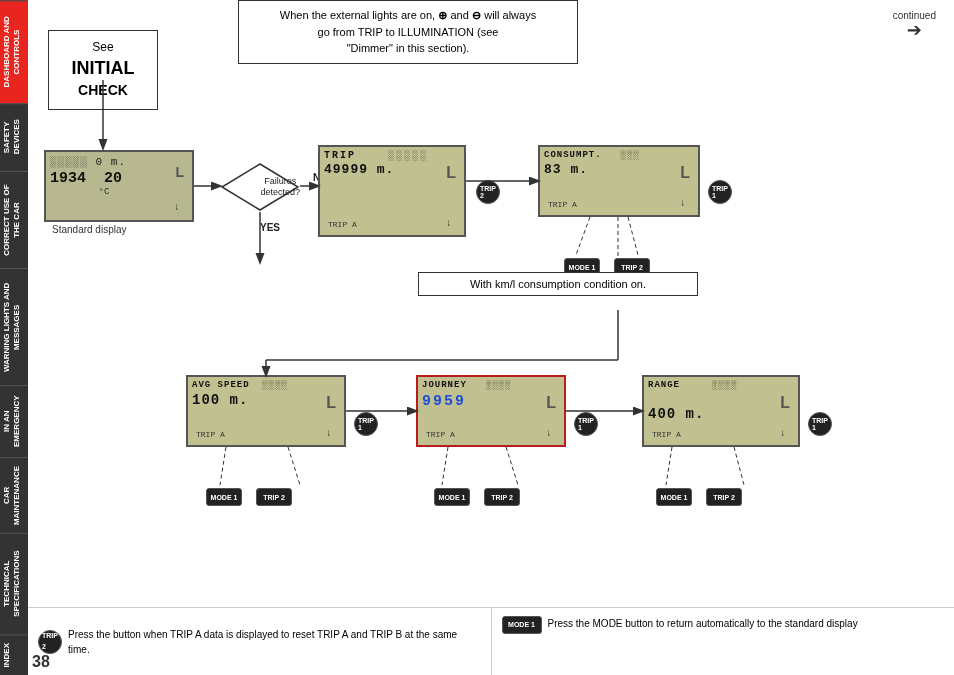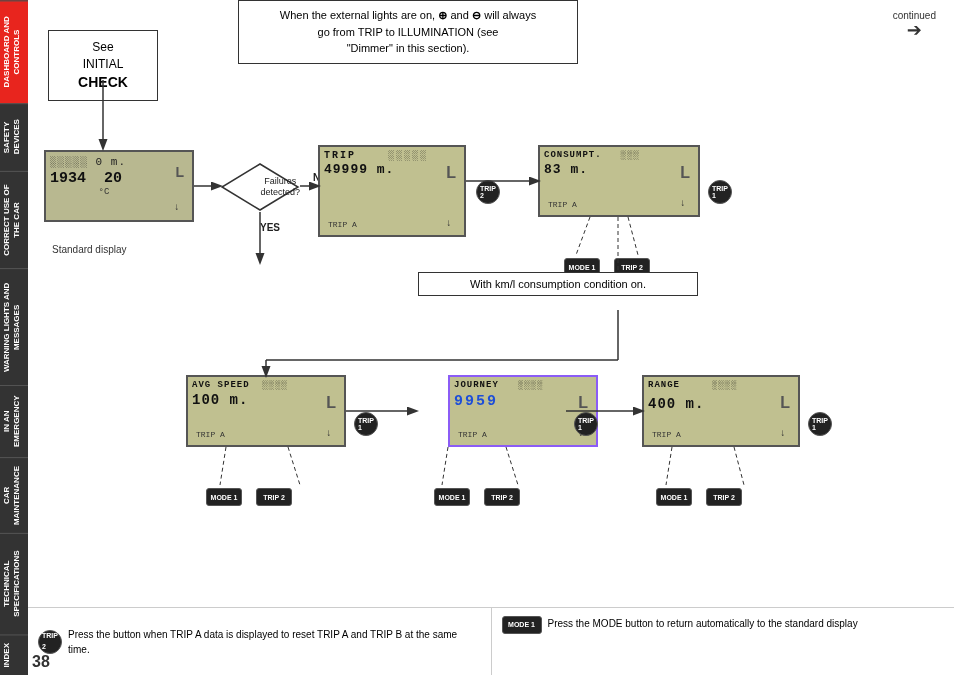--- a/index.html
+++ b/index.html
@@ -108,21 +108,21 @@
       left: 16px;
       width: 150px;
       height: 72px;
       border: 2px solid #555;
       background: #b8b890;
       padding: 4px;
       font-family: 'Courier New', monospace;
     }
     .std-label {
       position: absolute;
-      top: 244px;
+      top: 224px;
       left: 24px;
       font-size: 10px;
       color: #333;
     }
 
     
     .diamond {
       position: absolute;
       width: 80px;
       height: 50px;
@@ -314,21 +314,21 @@
   </div>
 
   <div class="flow-container">
 
     <div class="info-box">
       <span>When the external lights are on, <b>⊕</b> and <b>⊖</b> will always<br>go from TRIP to ILLUMINATION (see<br>"Dimmer" in this section).</span>
     </div>
 
     <div class="initial-check-box">
       <div>See</div>
-      <div style="font-weight:normal;font-size:12px;">INITIAL</div>
+      <div style="font-weight:bold;font-size:18px;">INITIAL</div>
       <div style="font-weight:bold;font-size:14px;">CHECK</div>
     </div>
 
     <div class="std-display">
       <div class="lcd-inner">
         <div style="font-size:11px;letter-spacing:1px;font-family:'Courier New',monospace;color:#222;">░░░░░ 0 m.</div>
         <div style="font-size:15px;font-weight:bold;font-family:'Courier New',monospace;color:#111;margin-top:2px;">1934 &nbsp;20</div>
         <div style="font-size:9px;font-family:'Courier New',monospace;color:#333;">&nbsp;&nbsp;&nbsp;&nbsp;&nbsp;&nbsp;&nbsp;&nbsp;&nbsp;°C</div>
         <span class="lcd-r-label">L</span>
         <span class="lcd-down-arrow">↓</span>
@@ -400,21 +400,21 @@
 
     <div style="position:absolute;top:412px;left:326px;">
       <div class="btn-badge" style="width:24px;height:24px;font-size:7px;">TRIP<br>1</div>
     </div>
 
     <div class="badge-row" style="top:488px;left:178px;">
       <div class="btn-badge-rect">MODE 1</div>
       <div class="btn-badge-rect">TRIP 2</div>
     </div>
 
-    <div style="position:absolute;top:375px;left:388px;width:150px;height:72px;border:2px solid #8b5cf6;background:#c0c090;padding:3px 4px;font-family:'Courier New',monospace;margin-left:32px;">
+    <div style="position:absolute;top:375px;left:388px;width:150px;height:72px;border:2px solid #b91c1c;background:#c0c090;padding:3px 4px;font-family:'Courier New',monospace;">
       <div class="lcd-inner">
         <div style="font-size:9px;font-weight:bold;letter-spacing:1px;color:#111;">JOURNEY &nbsp;&nbsp;░░░░</div>
         <div style="font-size:15px;font-weight:bold;color:#1d4ed8;letter-spacing:2px;margin-top:3px;">9959</div>
         <span class="lcd-r-label" style="font-size:16px;top:14px;">L</span>
         <div class="lcd-footer">TRIP A</div>
         <span class="lcd-down-arrow">↓</span>
       </div>
     </div>
 
     <div style="position:absolute;top:412px;left:546px;">
@@ -422,21 +422,21 @@
     </div>
 
     <div class="badge-row" style="top:488px;left:406px;">
       <div class="btn-badge-rect">MODE 1</div>
       <div class="btn-badge-rect">TRIP 2</div>
     </div>
 
     <div style="position:absolute;top:375px;left:614px;width:158px;height:72px;border:2px solid #555;background:#c0c090;padding:3px 4px;font-family:'Courier New',monospace;">
       <div class="lcd-inner">
         <div style="font-size:9px;font-weight:bold;letter-spacing:1px;color:#111;">RANGE &nbsp;&nbsp;&nbsp; ░░░░</div>
-        <div style="font-size:14px;font-weight:bold;color:#111;letter-spacing:1px;margin-top:6px;">400 m.</div>
+        <div style="font-size:14px;font-weight:bold;color:#111;letter-spacing:1px;margin-top:16px;">400 m.</div>
         <span class="lcd-r-label" style="font-size:16px;top:14px;">L</span>
         <div class="lcd-footer">TRIP A</div>
         <span class="lcd-down-arrow">↓</span>
       </div>
     </div>
 
     <div style="position:absolute;top:412px;left:780px;">
       <div class="btn-badge" style="width:24px;height:24px;font-size:7px;">TRIP<br>1</div>
     </div>
 

